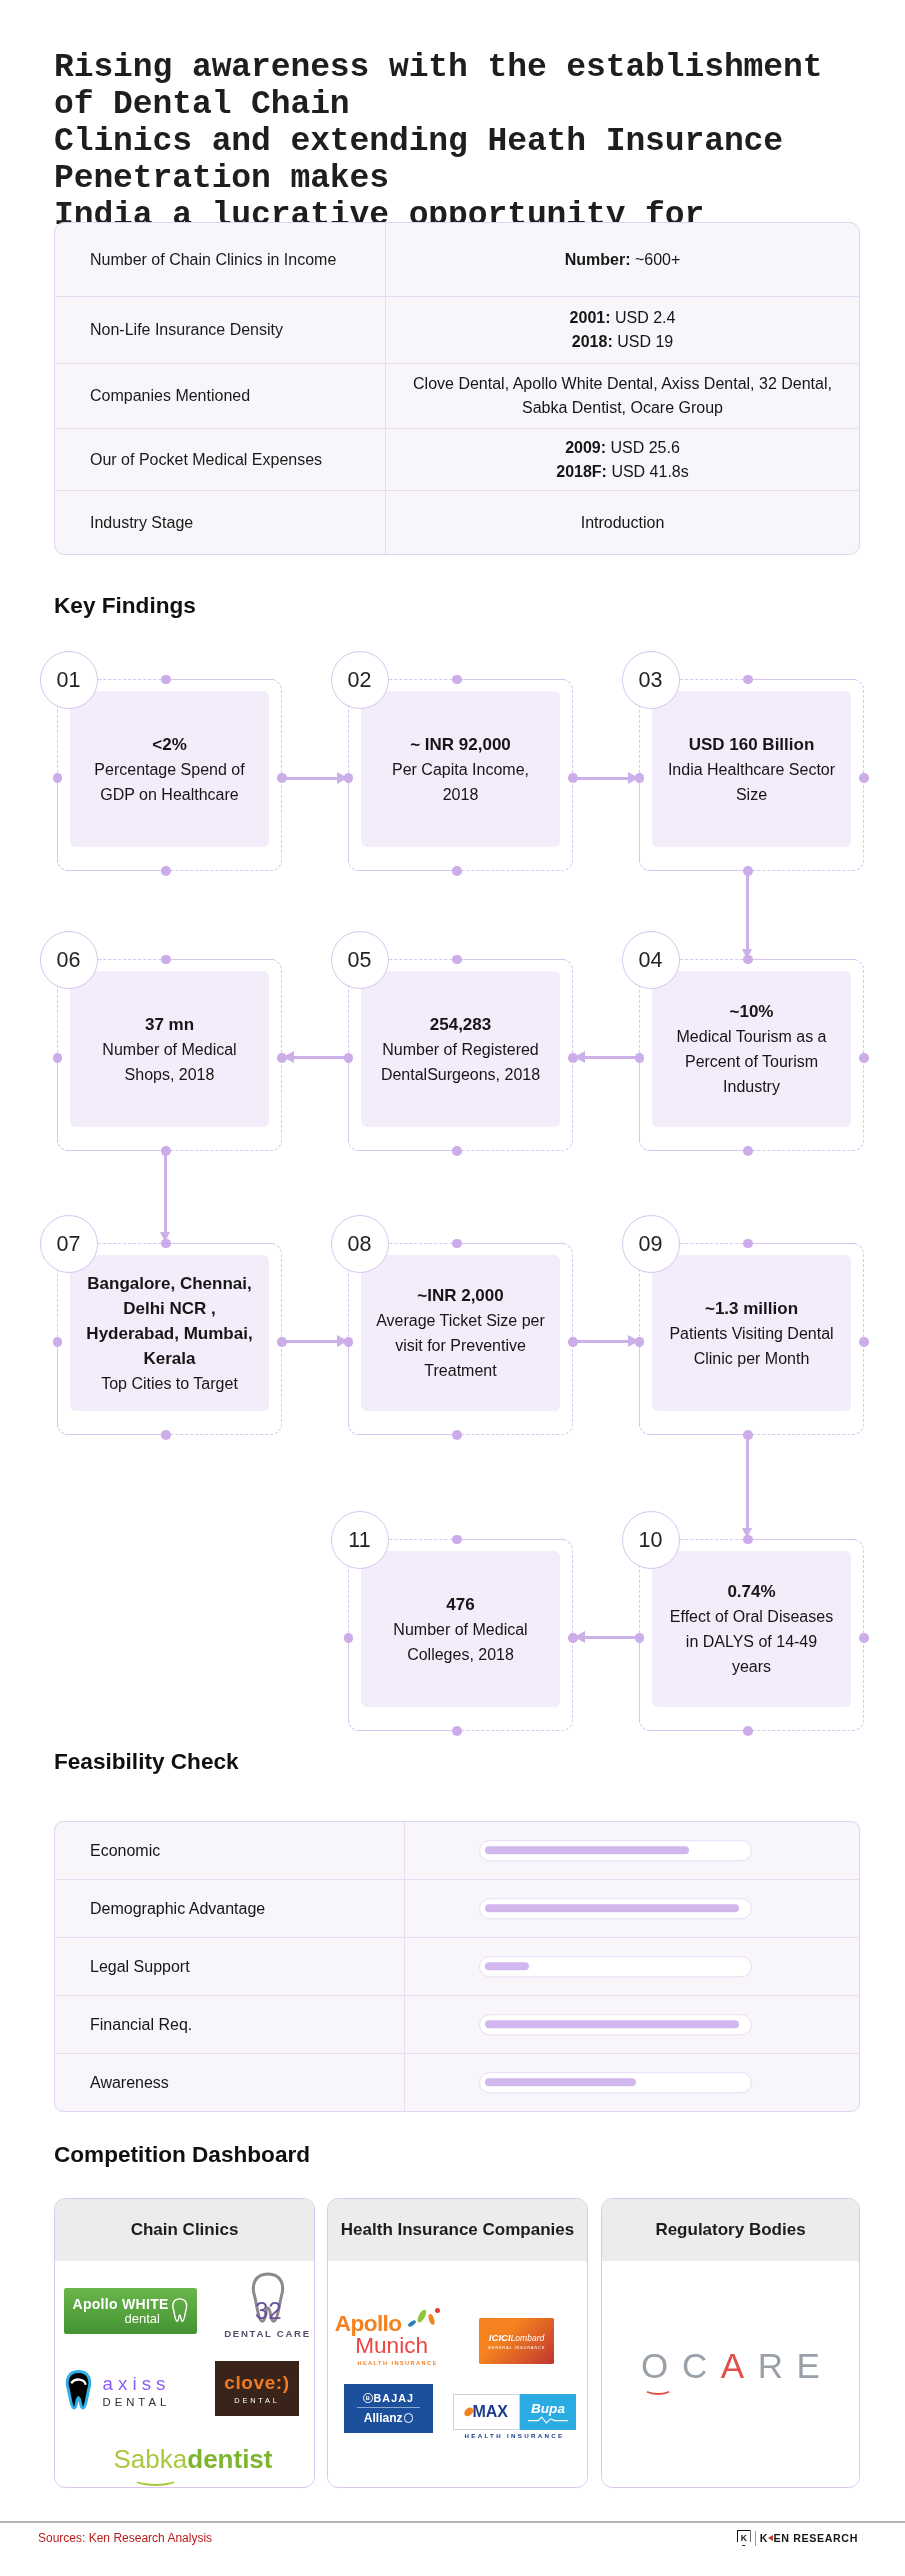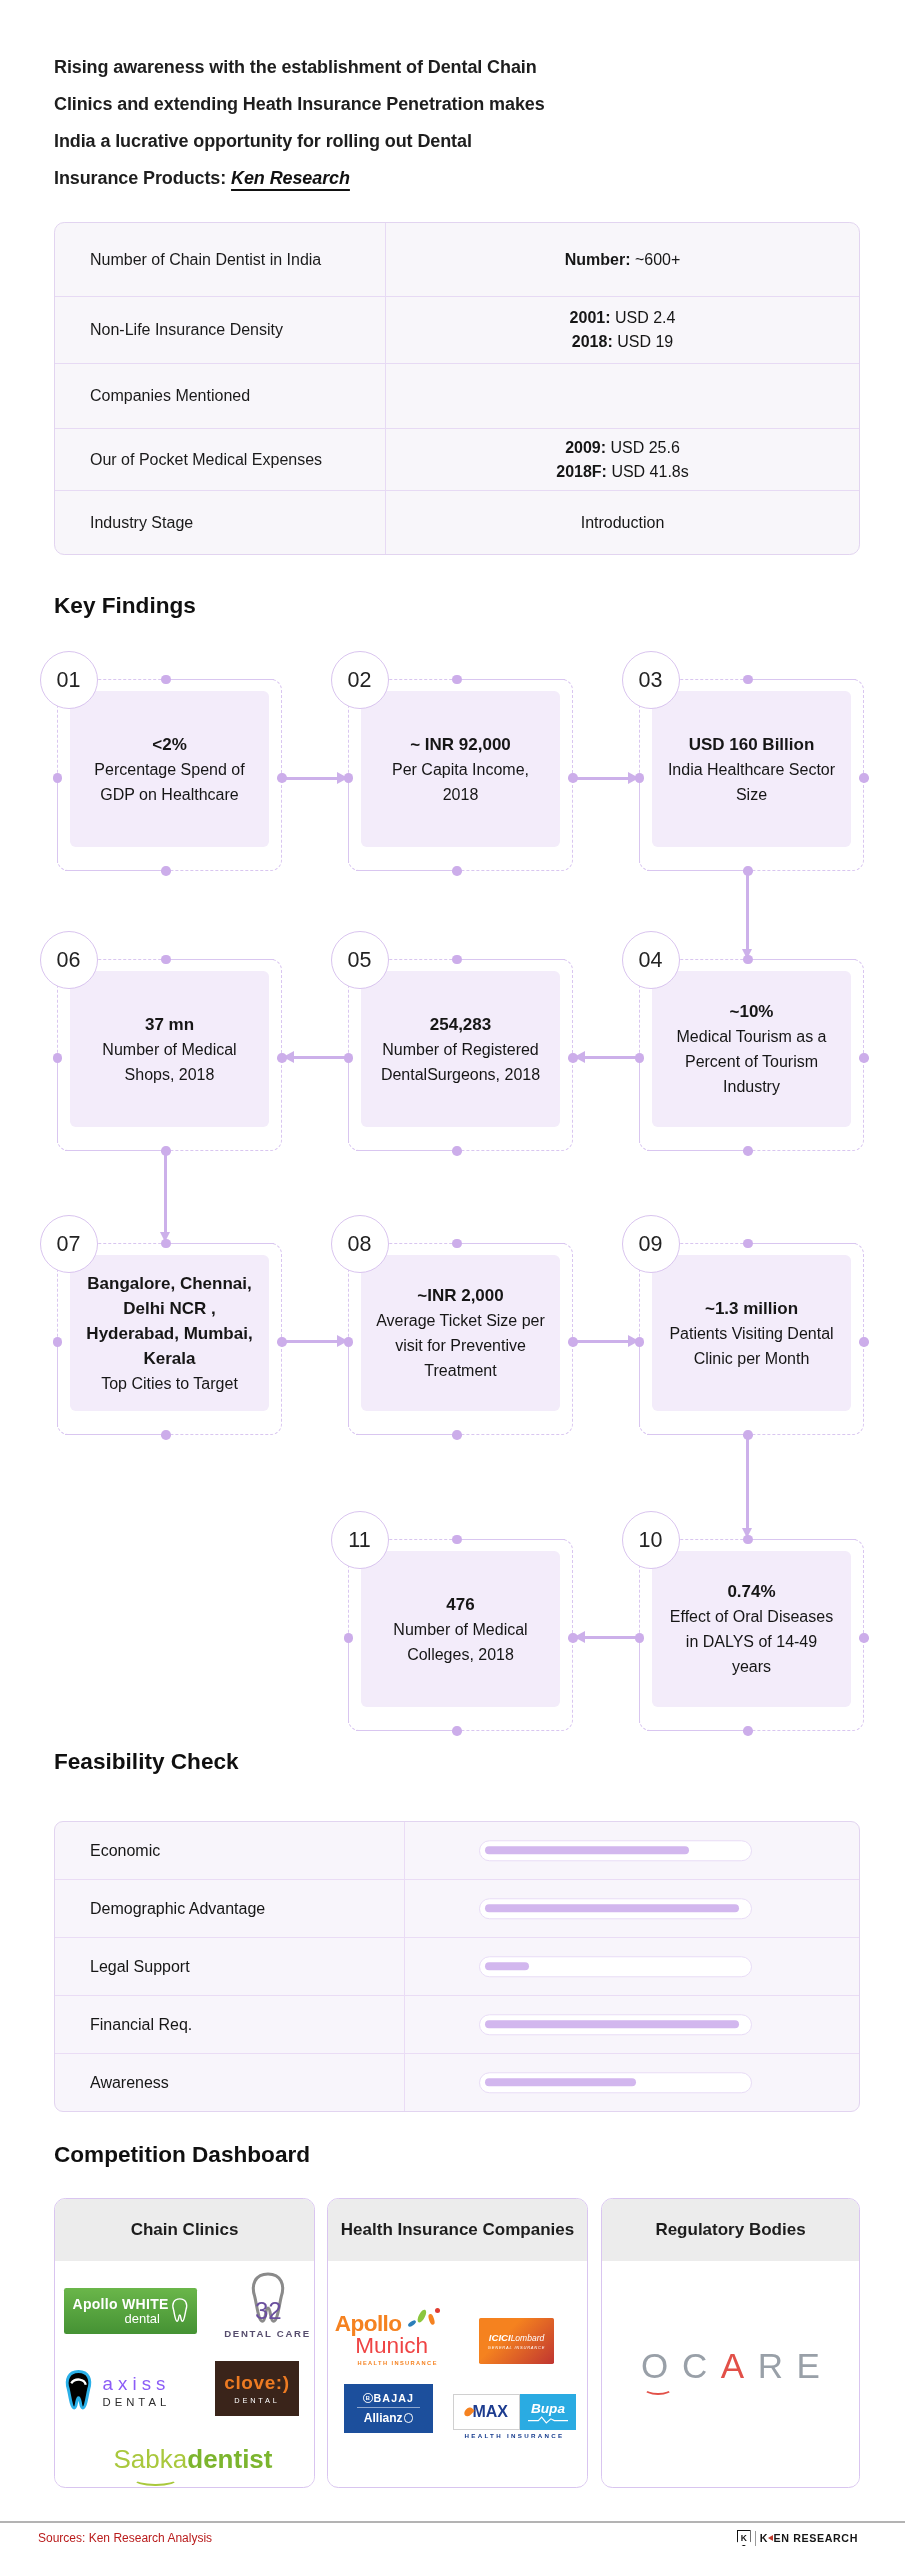--- a/index.html
+++ b/index.html
@@ -1,21 +1,21 @@
 <!DOCTYPE html>
 <html style="font-size:9px"><head>
 <meta charset="utf-8">
 <style>
   html,body{margin:0;padding:0;background:#fff;}
   .page{position:relative;width:905px;height:2576px;background:#ffffff;
         font-family:"Liberation Sans","DejaVu Sans",sans-serif;color:#161616;overflow:hidden;}
 
   
-  .title{position:absolute;left:54px;top:49px;width:792px;font-size:18px;line-height:37px;
-         font-weight:600;letter-spacing:-0.1px;color:#1e1e1e;}
+  .title{position:absolute;left:54px;top:49px;width:792px;font-size:33px;line-height:37px;
+         font-weight:600;letter-spacing:-0.1px;color:#1e1e1e;font-family:Liberation Mono, monospace;}
   .kr-link{font-weight:800;font-style:italic;color:#111;text-decoration:underline;
            text-decoration-thickness:1.7px;text-underline-offset:5.1px;cursor:pointer;}
 
   
   .sum{position:absolute;left:54px;top:222px;width:806px;border:1.1px solid #e2d4f0;
        border-radius:10.2px;background:#f8f6fa;overflow:hidden;box-sizing:border-box;}
   .srow{display:flex;border-bottom:1.7px solid #e7daf4;}
   .srow:last-child{border-bottom:none;}
   .srow:nth-child(1){height:73px}.srow:nth-child(2){height:66px}.srow:nth-child(3){height:64px}
   .srow:nth-child(4){height:61px}.srow:nth-child(5){height:63px}
@@ -168,34 +168,37 @@
 
   <div class="title">
     <span>Rising awareness with the establishment of Dental Chain</span><br>
     <span>Clinics and extending Heath Insurance Penetration makes</span><br>
     <span>India a lucrative opportunity for rolling out Dental</span><br>
     <span>Insurance Products: </span><span class="kr-link">Ken Research</span>
   </div>
 
   <div class="sum">
     <div class="srow">
-      <div class="slabel">Number of Chain Dentist in India</div>
+      <div class="slabel">Number of Chain Clinics in Income</div>
       <div class="sval">
         <div><b>Number:</b><span> ~600+</span></div>
       </div>
     </div>
     <div class="srow">
       <div class="slabel">Non-Life Insurance Density</div>
       <div class="sval">
         <div><b>2001:</b><span> USD 2.4</span></div>
         <div><b>2018:</b><span> USD 19</span></div>
       </div>
     </div>
     <div class="srow">
       <div class="slabel">Companies Mentioned</div>
+      <div class="sval">
+        <div><b></b><span>Clove Dental, Apollo White Dental, Axiss Dental, 32 Dental, Sabka Dentist, Ocare Group</span></div>
+      </div>
     </div>
     <div class="srow">
       <div class="slabel">Our of Pocket Medical Expenses</div>
       <div class="sval">
         <div><b>2009:</b><span> USD 25.6</span></div>
         <div><b>2018F:</b><span> USD 41.8s</span></div>
       </div>
     </div>
     <div class="srow">
       <div class="slabel">Industry Stage</div>

